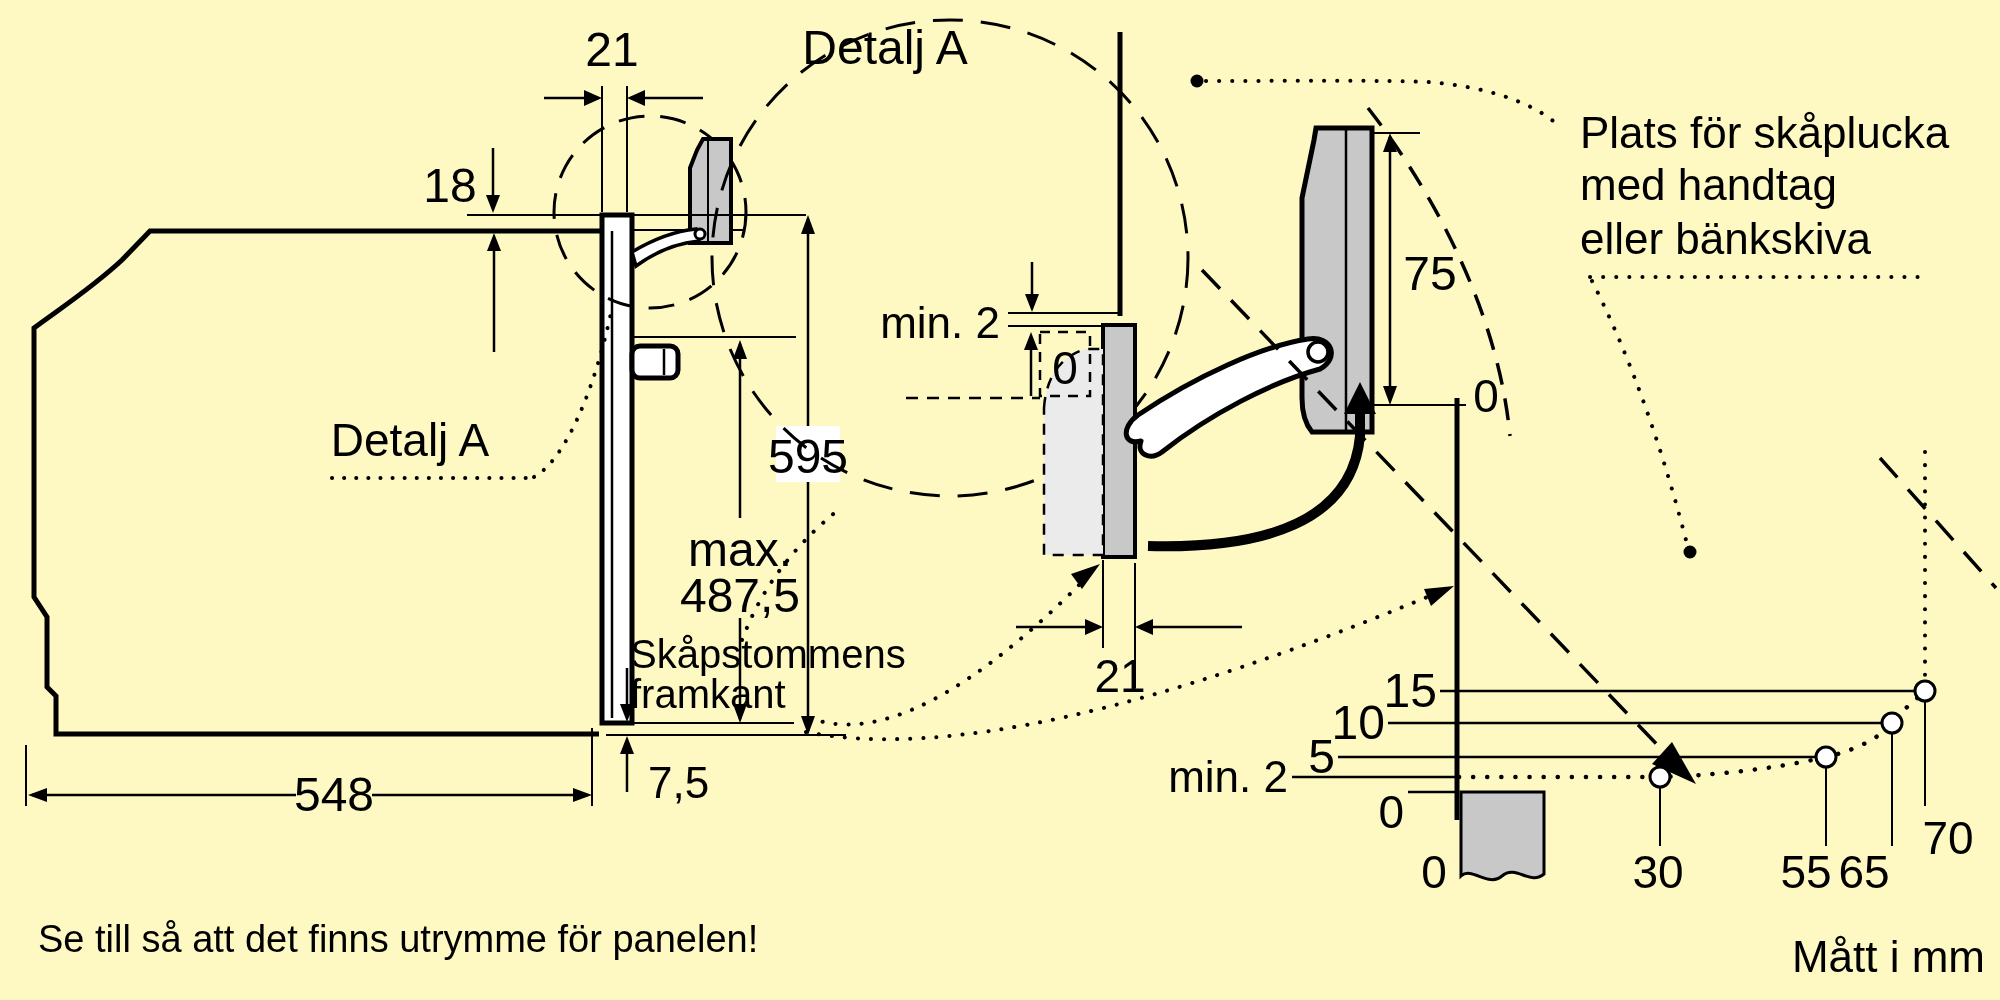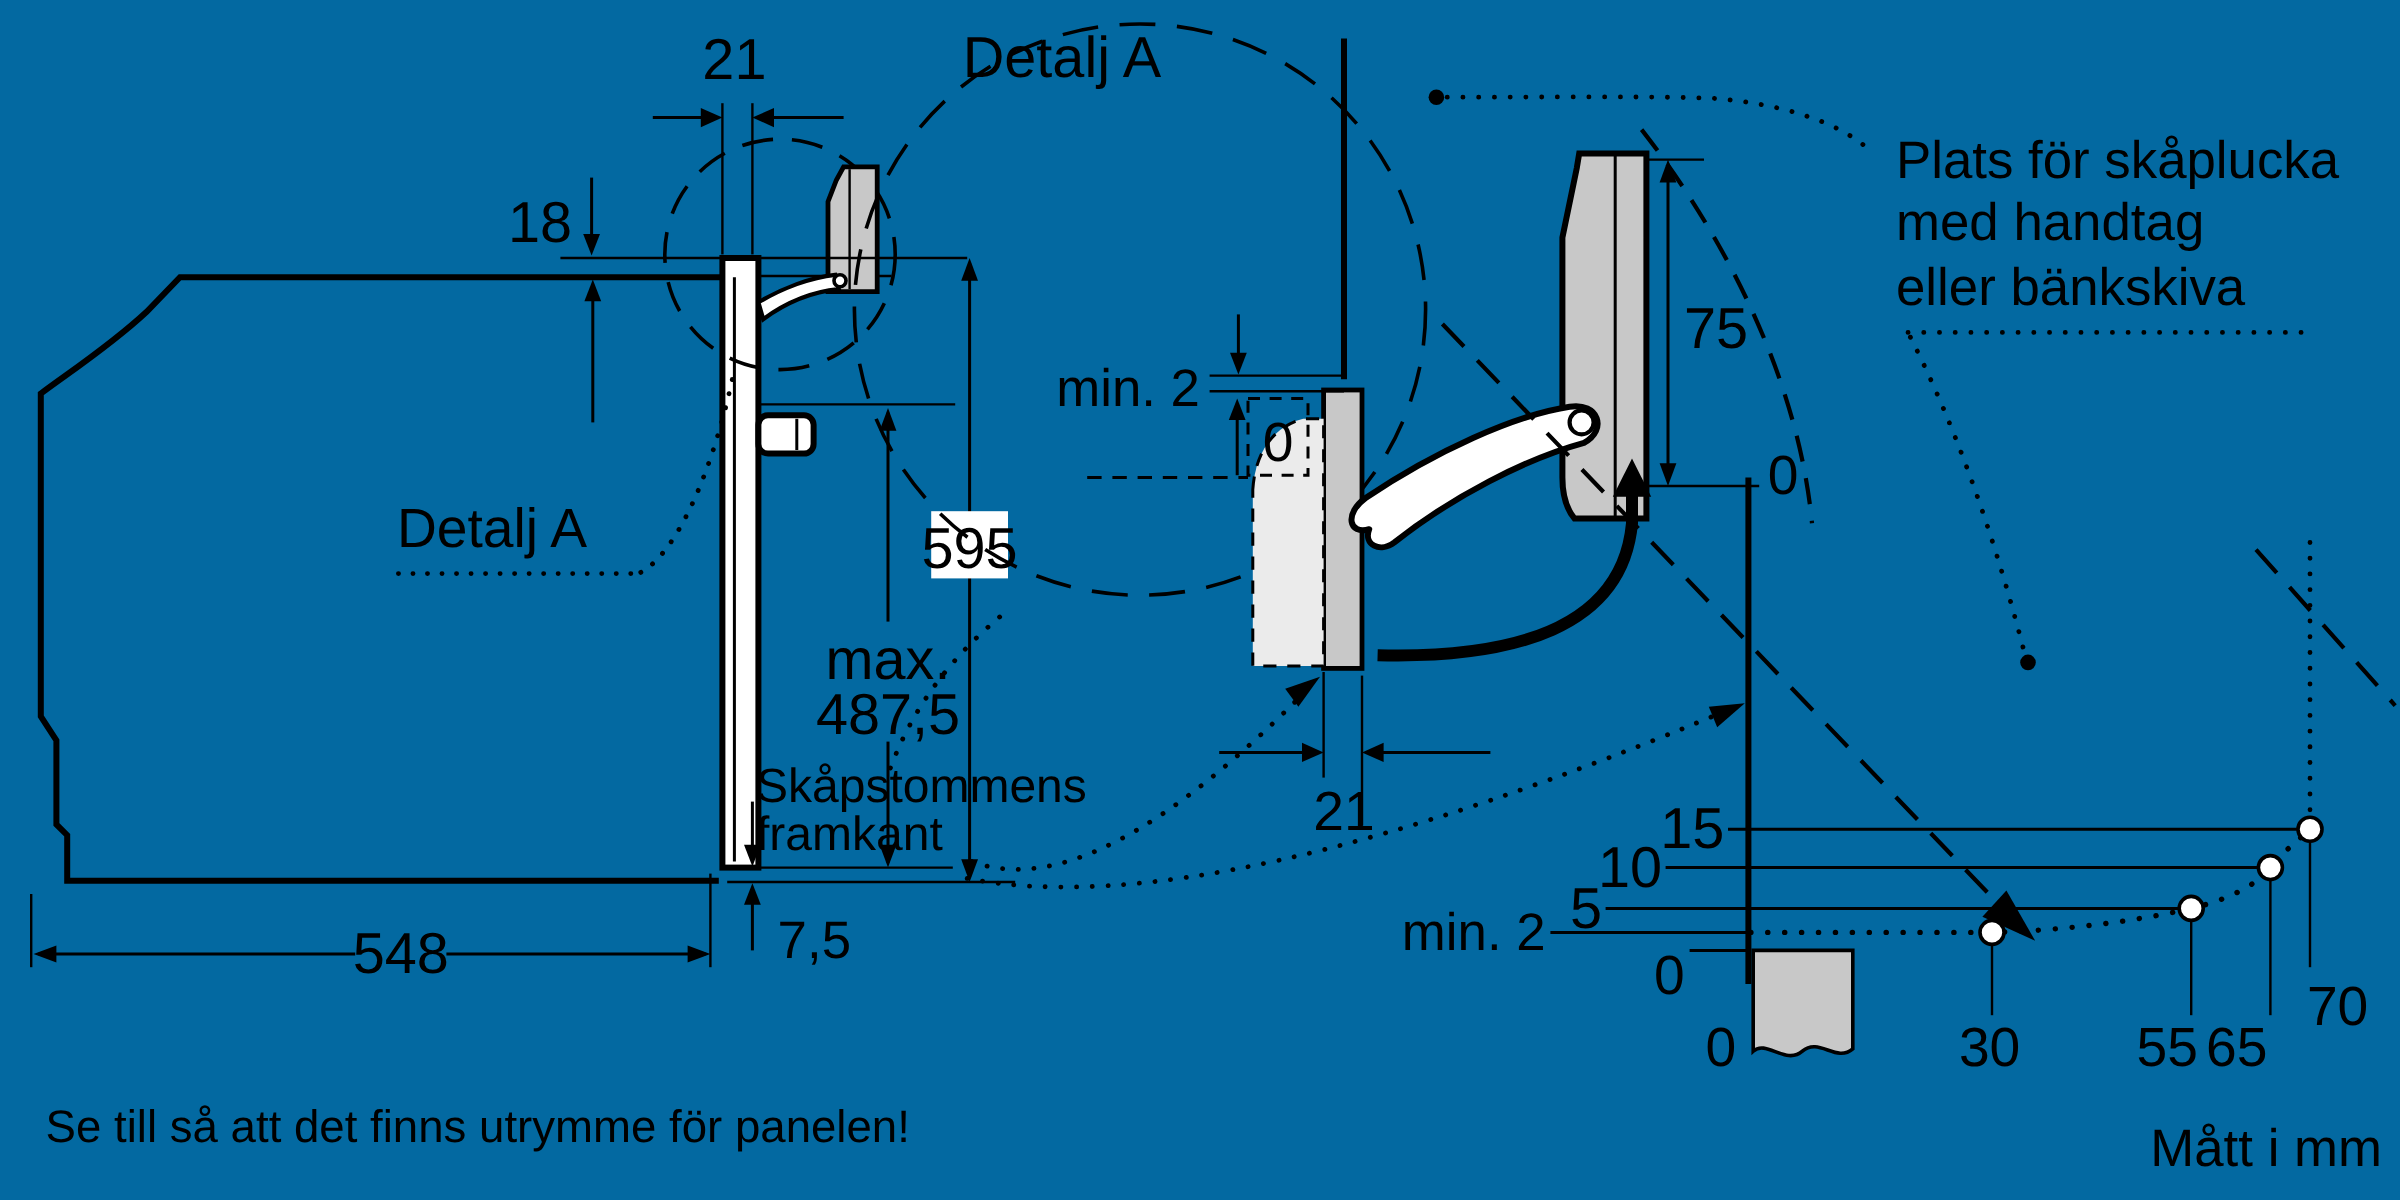--- a/index.html
+++ b/index.html
@@ -1,16 +1,16 @@
 <!DOCTYPE html>
 <html><head>
 <meta charset="utf-8">
 <style>
   html,body{margin:0;padding:0;background:#ffffff;}
-  .canvas{position:relative;width:2000px;height:1000px;background:#0369a1;overflow:hidden;
+  .canvas{position:relative;width:2000px;height:1000px;background:#fef9c3;overflow:hidden;
           font-family:"Liberation Sans", sans-serif;}
   svg text{font-family:"Liberation Sans", sans-serif;fill:#000;}
   .dim{font-size:48px;}
   .dim-sm{font-size:44px;}
   .note{font-size:44px;}
   .note-sm{font-size:40px;}
   .bottom-note{font-size:38px;}
 </style>
 </head>
 <body>

